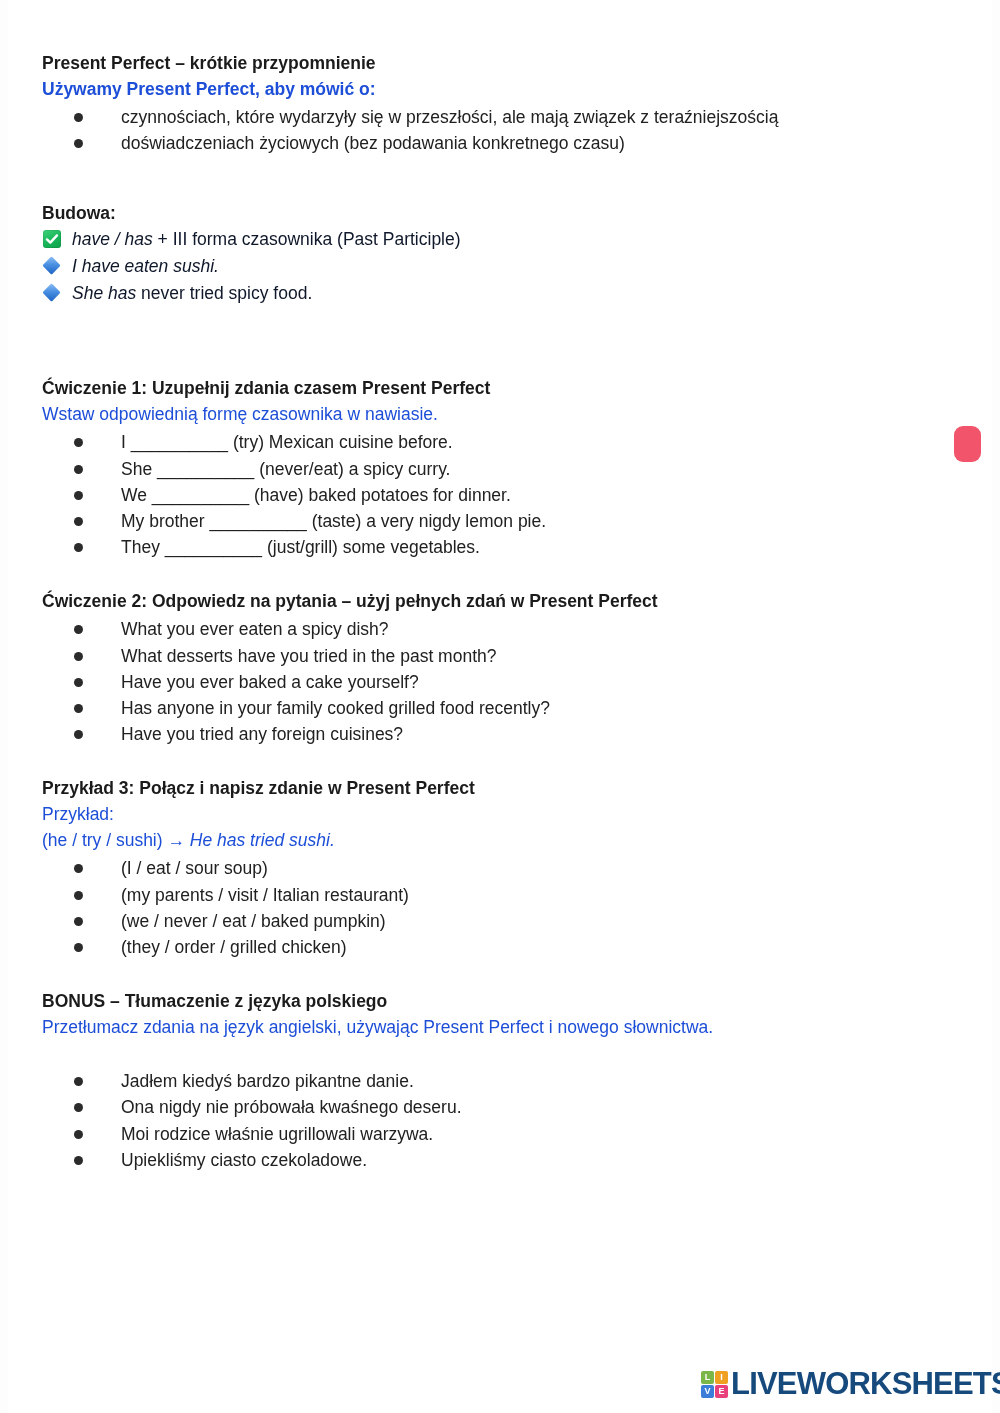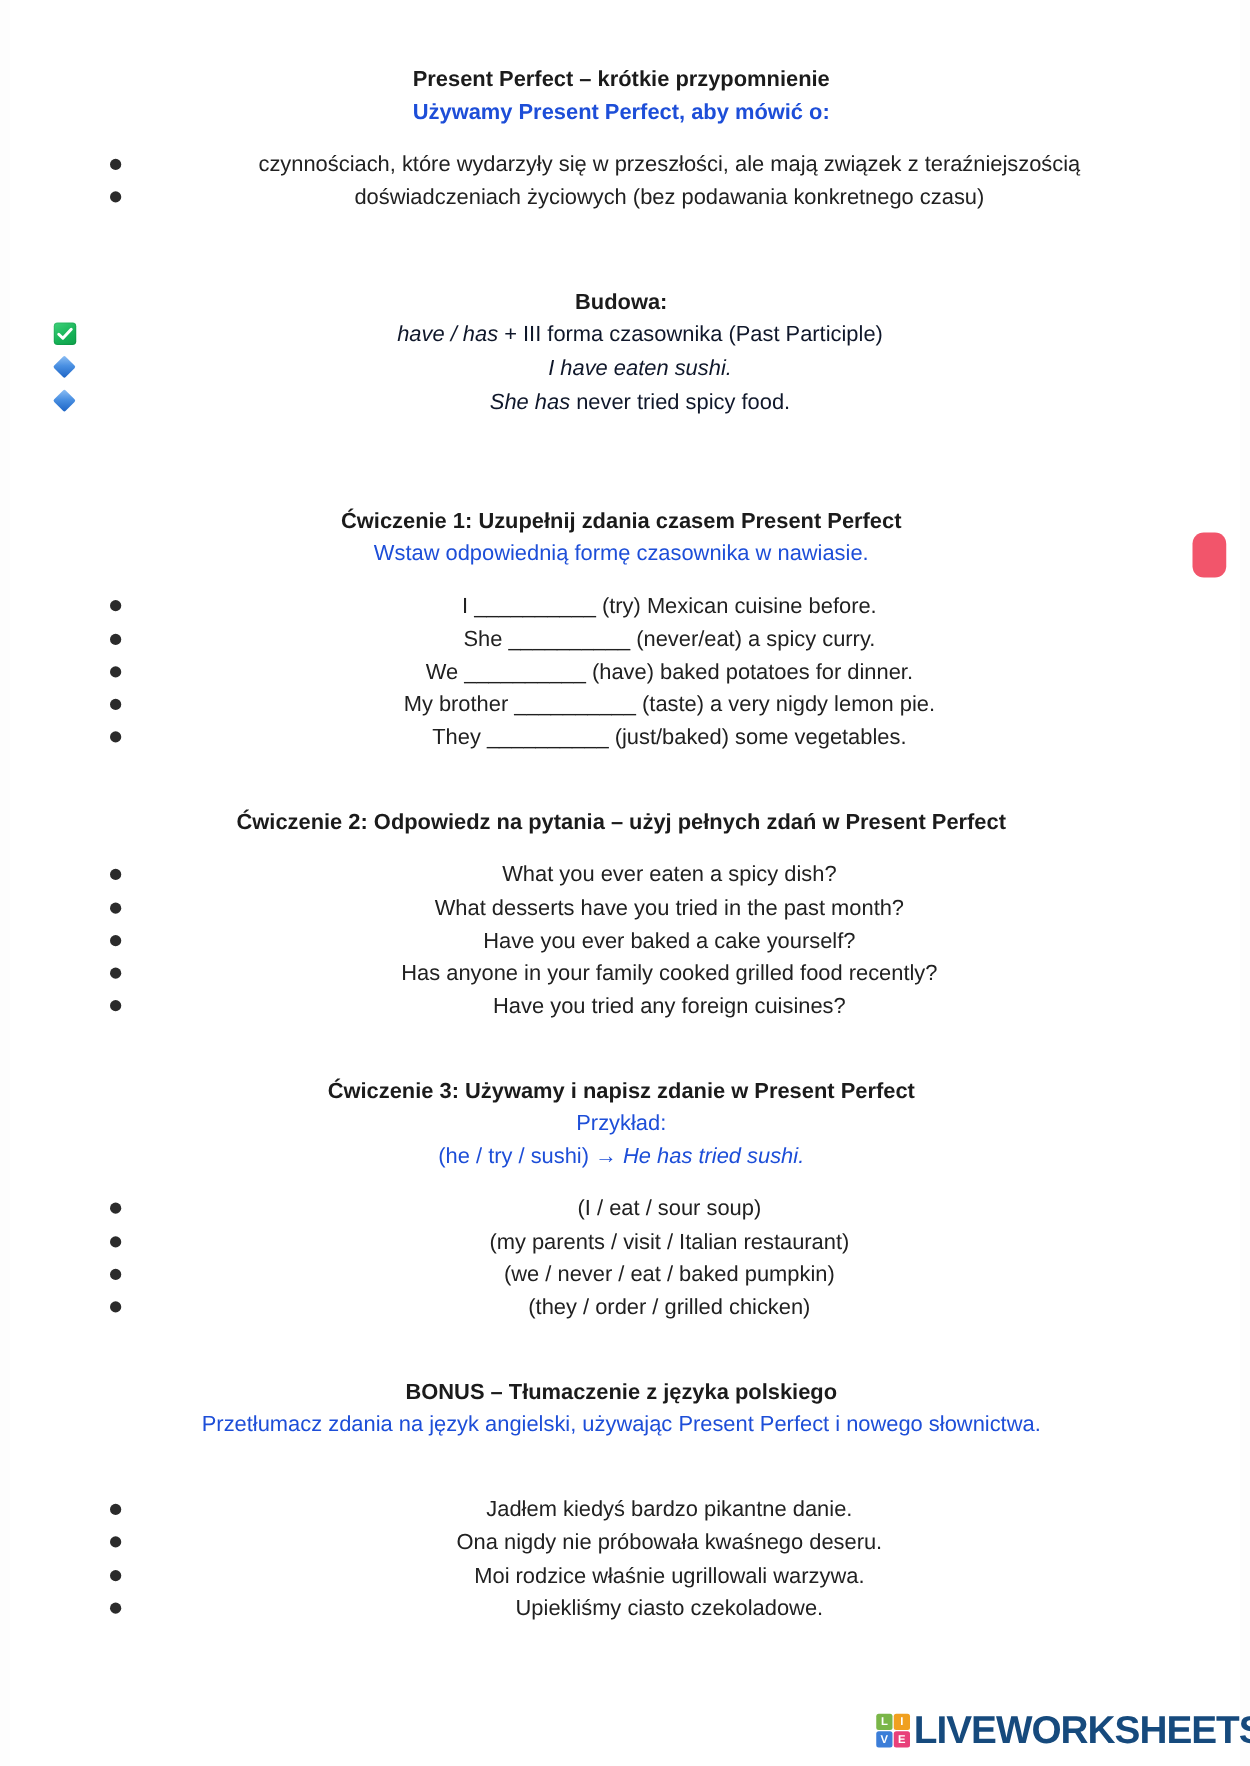--- a/index.html
+++ b/index.html
@@ -24,21 +24,20 @@
     background: #fdfdfd;
     box-sizing: border-box;
   }
   .sheet {
     position: absolute;
     left: 8px;
     top: 0;
     width: 984px;
     height: 1413px;
     background: #ffffff;
-    text-align: center;
   }
   .content {
     position: absolute;
     left: 34px;
     top: 50px;
     width: 910px;
   }
 
   
   .line {
@@ -55,21 +54,21 @@
     line-height: 26px;
     font-weight: bold;
     color: #1b1b1b;
   }
   .section-gap-lg { height: 42px; }
   .section-gap-md { height: 26px; }
 
   
   ul.bl {
     list-style: none;
-    margin: 16px;
+    margin: 2px;
     padding: 0;
   }
   ul.bl > li {
     position: relative;
     font-size: 17.5px;
     line-height: 26.2px;
     color: #212121;
     padding-left: 77px;
     min-height: 26px;
   }
@@ -214,37 +213,37 @@
       <div class="section-gap-lg"></div>
       <div class="section-gap-md"></div>
 
       <div class="heading">Ćwiczenie 1: Uzupełnij zdania czasem Present Perfect</div>
       <div class="line">Wstaw odpowiednią formę czasownika w nawiasie.</div>
       <ul class="bl wide">
         <li><span class="dot"></span><span>I __________ (try) Mexican cuisine before.</span></li>
         <li><span class="dot"></span><span>She __________ (never/eat) a spicy curry.</span></li>
         <li><span class="dot"></span><span>We __________ (have) baked potatoes for dinner.</span></li>
         <li><span class="dot"></span><span>My brother __________ (taste) a very nigdy lemon pie.</span></li>
-        <li><span class="dot"></span><span>They __________ (just/baked) some vegetables.</span></li>
+        <li><span class="dot"></span><span>They __________ (just/grill) some vegetables.</span></li>
       </ul>
 
       <div class="section-gap-md"></div>
 
       <div class="heading">Ćwiczenie 2: Odpowiedz na pytania – użyj pełnych zdań w Present Perfect</div>
       <ul class="bl wide">
         <li><span class="dot"></span><span>What you ever eaten a spicy dish?</span></li>
         <li><span class="dot"></span><span>What desserts have you tried in the past month?</span></li>
         <li><span class="dot"></span><span>Have you ever baked a cake yourself?</span></li>
         <li><span class="dot"></span><span>Has anyone in your family cooked grilled food recently?</span></li>
         <li><span class="dot"></span><span>Have you tried any foreign cuisines?</span></li>
       </ul>
 
       <div class="section-gap-md"></div>
 
-      <div class="heading">Ćwiczenie 3: Używamy i napisz zdanie w Present Perfect</div>
+      <div class="heading">Przykład 3: Połącz i napisz zdanie w Present Perfect</div>
       <div class="line">Przykład:</div>
       <div class="line"><span>(he / try / sushi) → </span><span class="it">He has tried sushi.</span></div>
       <ul class="bl wide">
         <li><span class="dot"></span><span>(I / eat / sour soup)</span></li>
         <li><span class="dot"></span><span>(my parents / visit / Italian restaurant)</span></li>
         <li><span class="dot"></span><span>(we / never / eat / baked pumpkin)</span></li>
         <li><span class="dot"></span><span>(they / order / grilled chicken)</span></li>
       </ul>
 
       <div class="section-gap-md"></div>

